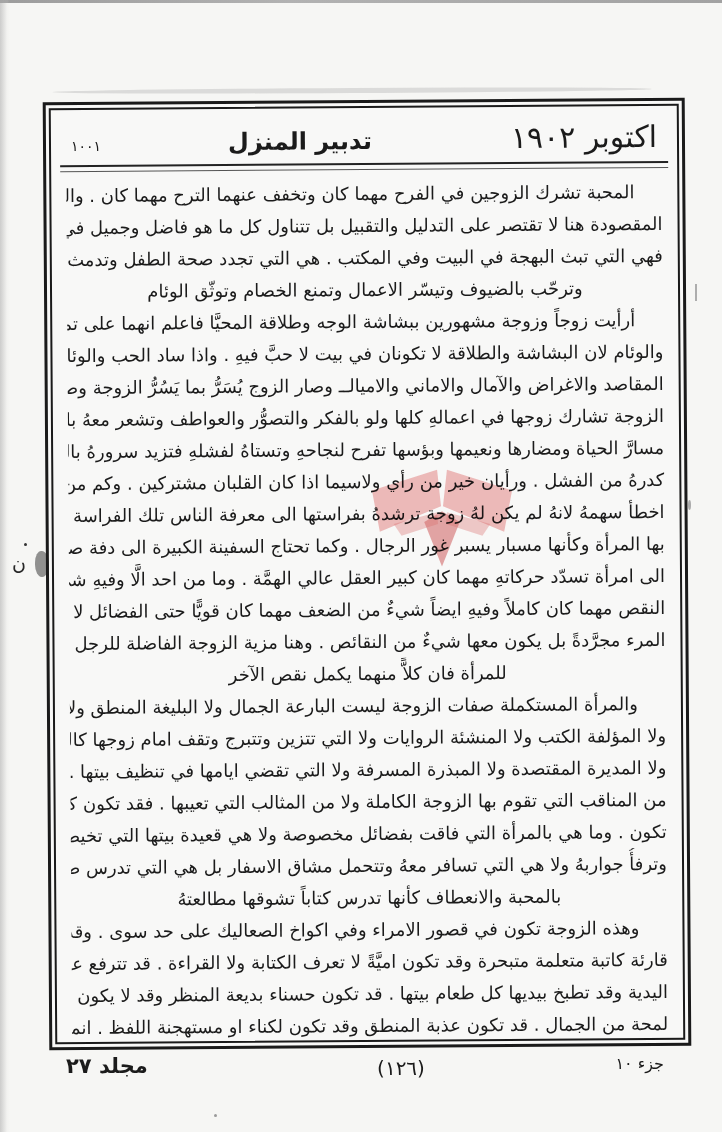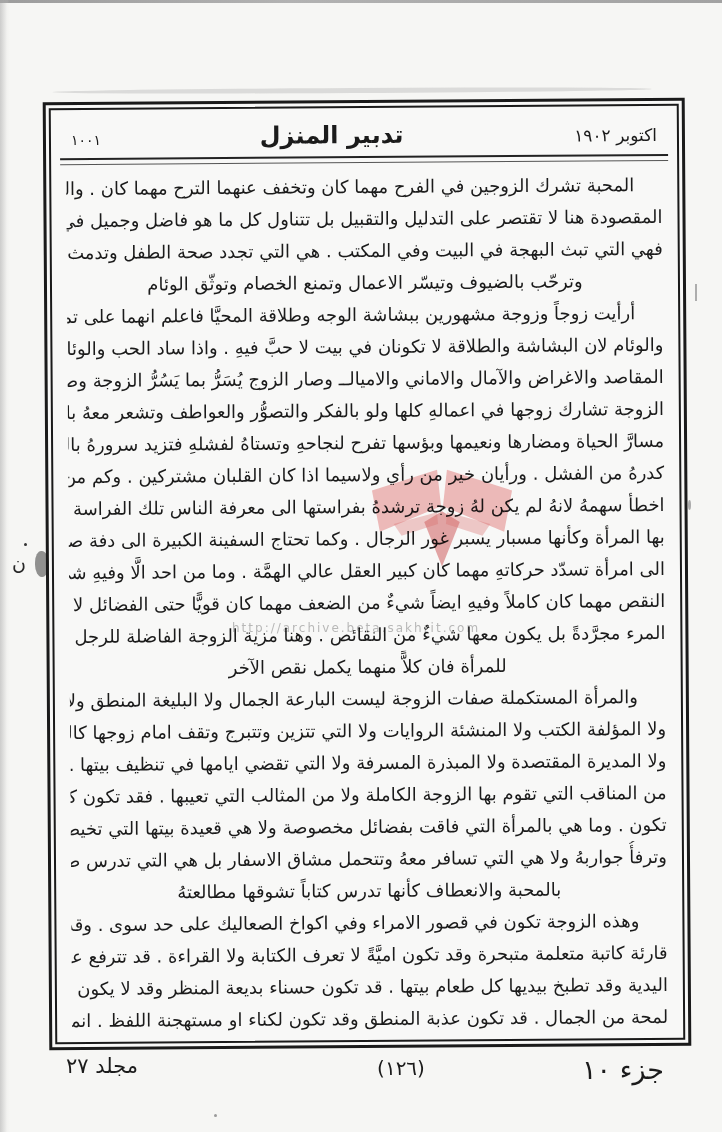--- a/index.html
+++ b/index.html
@@ -29,21 +29,21 @@
     transform:rotate(-.4deg);background:rgba(255,255,255,.25);
   }
   .frame-inner{
     position:absolute;left:3px;top:3px;right:3px;bottom:3px;
     border:2px solid #1a1a1a;box-sizing:border-box;
   }
   .page-header{
     display:flex;justify-content:space-between;align-items:baseline;
     padding:13px 20px 2px 20px;direction:rtl;
   }
-  .hdr-date{font-size:17px;letter-spacing:1px;margin-left:12px;}
+  .hdr-date{font-size:30px;letter-spacing:1px;margin-left:12px;}
   .hdr-title{font-size:24px;font-weight:bold;}
   .hdr-page{font-size:14px;letter-spacing:2px;}
   .header-rule{margin:5px 9px 0 9px;height:4px;
     border-top:2px solid #222;border-bottom:1px solid rgba(30,30,30,.75);}
   .page-body{
     direction:rtl;padding:8px 15px 0 15px;
     font-size:18px;line-height:32px;text-align:justify;
   }
   .para{margin:0;}
   .line{white-space:nowrap;overflow:hidden;text-align:justify;text-align-last:justify;-moz-text-align-last:justify;}
@@ -63,23 +63,23 @@
     color:rgba(105,105,105,.32);mix-blend-mode:multiply;white-space:nowrap;
   }
   .wm-url{
     position:absolute;left:50%;top:621px;transform:translateX(-52%);
     font-size:12px;letter-spacing:2px;color:rgba(135,135,135,.55);
     mix-blend-mode:multiply;white-space:nowrap;
   }
 
   
   .page-footer{position:absolute;left:0;top:1054px;width:722px;height:30px;direction:rtl;}
-  .ftr-part{position:absolute;right:58px;top:0;font-size:27px;text-align:center;}
+  .ftr-part{position:absolute;right:58px;top:0;font-size:16px;text-align:center;}
   .ftr-page{position:absolute;left:50%;top:2px;transform:translateX(-50%);font-size:20px;letter-spacing:1px;margin-left:40px;}
-  .ftr-volume{position:absolute;left:66px;top:0;font-size:21px;font-weight:normal;}
+  .ftr-volume{position:absolute;left:66px;top:0;font-size:21px;font-weight:bold;}
 </style>
 </head>
 <body>
 
 <div class="top-edge"></div>
 <div class="left-edge"></div>
 <div class="streak"></div>
 <div class="blotch"></div>
 <div class="tick-right"></div>
 <div class="speck1"></div>
@@ -137,20 +137,19 @@
 <div class="margin-dot"></div>
 
 <div class="watermark">
   <svg class="wm-book" viewBox="0 0 150 115" xmlns="http://www.w3.org/2000/svg">
     <polygon points="4,26 70,5 74,42 12,68" fill="#e05c5c" opacity="0.40"></polygon>
     <polygon points="146,26 80,5 76,42 138,68" fill="#e05c5c" opacity="0.40"></polygon>
     <polygon points="57,58 75,47 93,58 75,103" fill="#cc3f3f" opacity="0.45"></polygon>
     <polygon points="26,60 70,48 71,60 34,72" fill="#e07070" opacity="0.35"></polygon>
     <polygon points="124,60 80,48 79,60 116,72" fill="#e07070" opacity="0.35"></polygon>
   </svg>
-  <div class="wm-url">http://archive.beta.sakhrit.com</div>
 </div>
 
 <div class="page-footer">
   <span class="ftr-part">جزء ١٠</span>
   <span class="ftr-page">(١٢٦)</span>
   <span class="ftr-volume">مجلد ٢٧</span>
 </div>
 
 </body></html>

